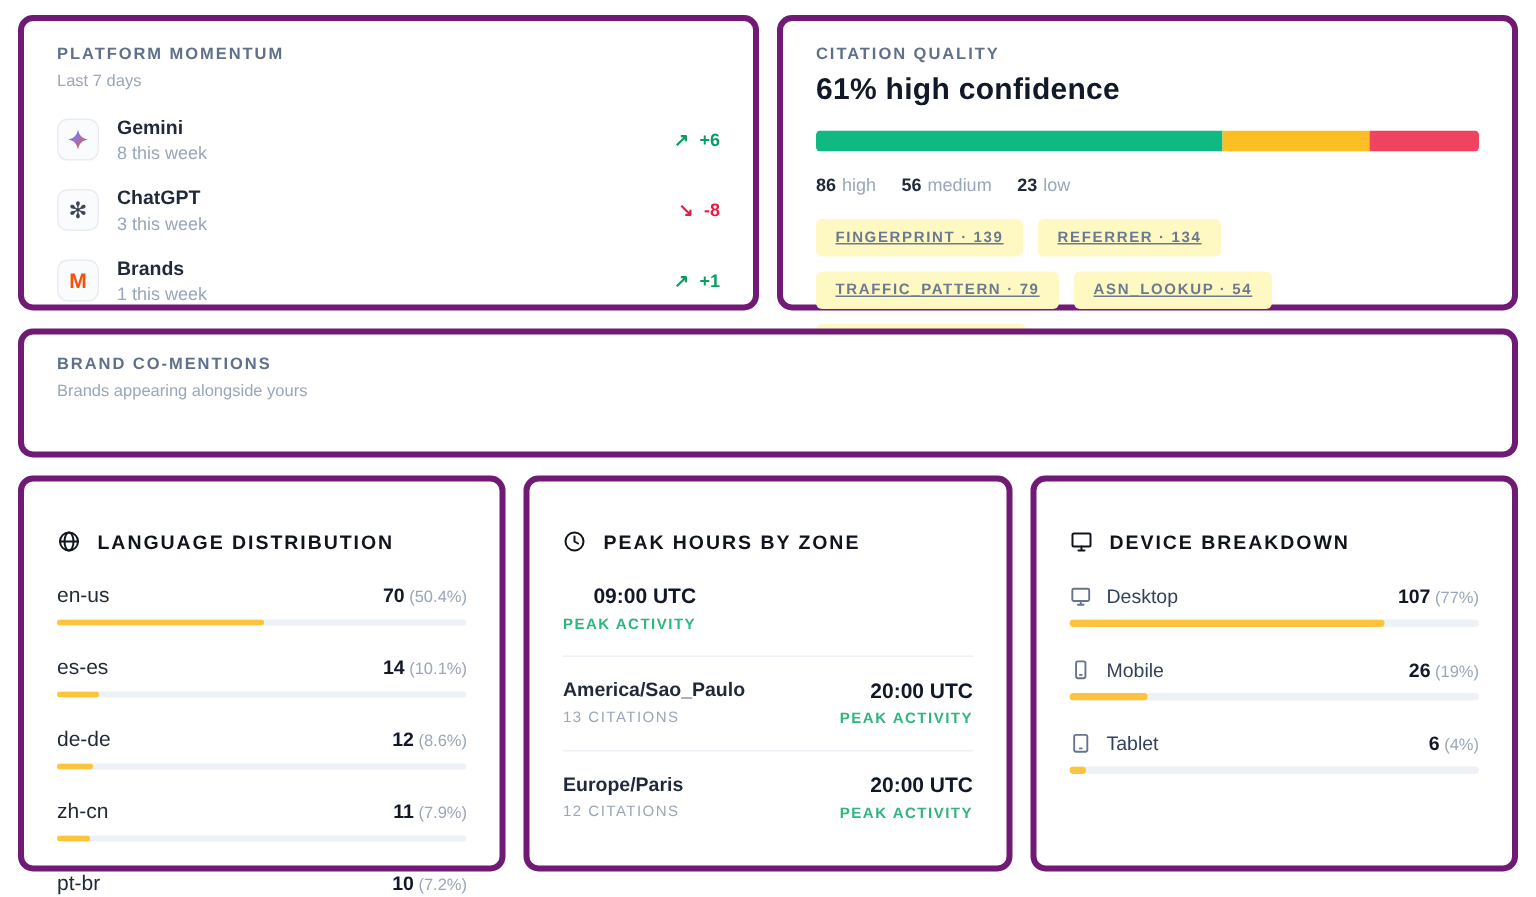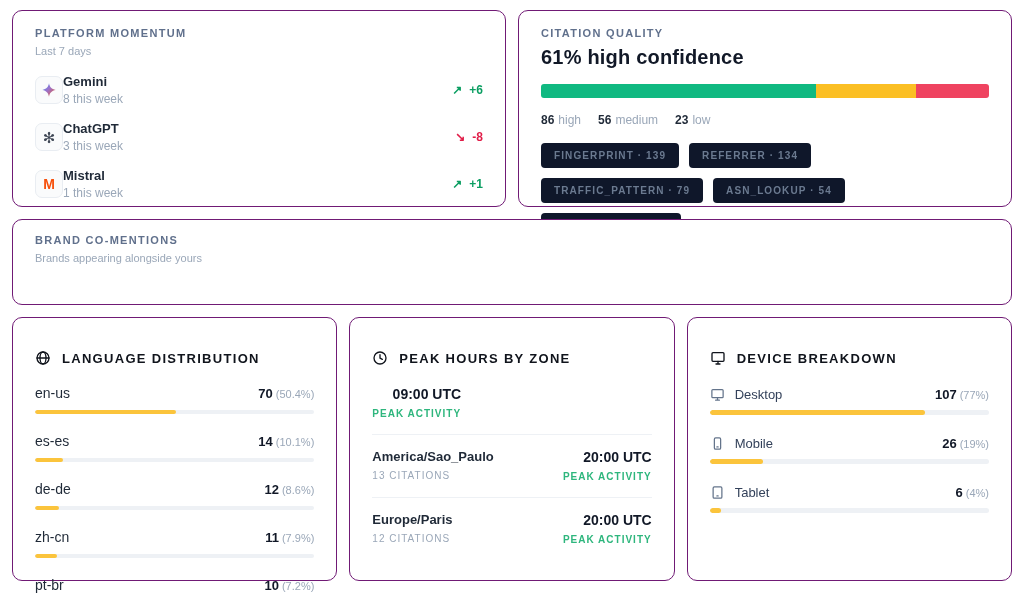--- a/index.html
+++ b/index.html
@@ -8,57 +8,57 @@
     background: #ffffff;
     font-family: "Liberation Sans", sans-serif;
     color: #1e293b;
     overflow: hidden;
   }
   .page { padding: 10px 12px; display: flex; flex-direction: column; gap: 12px; }
   .row-top { display: grid; grid-template-columns: 1fr 1fr; gap: 12px; }
   .row-bottom { display: grid; grid-template-columns: 1fr 1fr 1fr; gap: 12px; }
   .panel {
     background: #ffffff;
-    border: 1px solid #701a75;
+    border: 4px solid #701a75;
     border-radius: 10px;
     padding: 16px 22px;
   }
   .row-top .panel { height: 197px; }
   .panel-brand { height: 86px; padding-top: 14px; }
   .row-bottom .panel { height: 264px; padding-top: 32px; }
 
   .eyebrow { font-size: 11px; font-weight: bold; color: #60708c; letter-spacing: 1.3px; }
   .subtle { font-size: 11px; color: #9aa7b8; margin-top: 6px; }
 
   
   .pm-list { margin-top: 17px; display: flex; flex-direction: column; gap: 15px; }
-  .pm-item { display: flex; align-items: center; gap: 0; }
+  .pm-item { display: flex; align-items: center; gap: 12px; }
   .pm-icon {
     width: 28px; height: 28px; flex: 0 0 28px;
     border: 1px solid #e9edf2; border-radius: 7px; background: #fafbfc;
     display: flex; align-items: center; justify-content: center;
   }
   .openai-glyph { font-size: 15px; color: #3e4654; line-height: 1; }
   .mistral-glyph { font-size: 14px; font-weight: bold; color: #f7500c; line-height: 1; }
   .pm-name { font-size: 13px; font-weight: bold; color: #1f2937; }
   .pm-sub { font-size: 12px; color: #9aa7b8; margin-top: 3px; }
   .pm-trend { margin-left: auto; font-size: 12px; font-weight: bold; display: flex; gap: 7px; align-items: center; }
 
   
   .cq-headline { font-size: 20px; font-weight: bold; color: #111827; margin-top: 7px; letter-spacing: 0.2px; }
   .cq-bar { display: flex; height: 14px; border-radius: 3px; overflow: hidden; margin-top: 15px; }
   .cq-bar .seg { height: 100%; }
   .cq-stats { display: flex; gap: 17px; margin-top: 15px; font-size: 12px; align-items: baseline; }
   .stat-num { font-weight: bold; color: #1f2937; }
   .stat-label { color: #9aa7b8; margin-left: 4px; }
   .cq-tags { display: flex; flex-wrap: wrap; gap: 10px; margin-top: 16px; max-width: 430px; }
   .chip {
-    background: #0f172a; border-radius: 4px; padding: 7px 13px;
+    background: #fef9c3; border-radius: 4px; padding: 7px 13px;
     font-size: 10px; font-weight: bold; color: #6b7a90; letter-spacing: 1.1px;
-    border: none; cursor: pointer; font-family: inherit;
+    border: none; cursor: pointer; font-family: inherit; text-decoration: underline;
   }
 
   
   .brand-row { display: flex; align-items: center; margin-top: 13px; }
   .brand-name { width: 145px; flex: 0 0 145px; font-size: 12px; font-weight: bold; color: #111827; }
   .brand-track { flex: 1; height: 9px; background: #f2f5f8; border-radius: 5px; overflow: hidden; }
   .brand-fill { height: 100%; background: #fbc43c; border-radius: 5px; }
   .brand-pct { width: 52px; flex: 0 0 52px; text-align: right; font-size: 11px; font-weight: bold; color: #33415a; }
 
   
@@ -141,21 +141,21 @@
             <span>↘</span>
             <span>-8</span>
           </div>
         </div>
 
         <div class="pm-item">
           <div class="pm-icon">
             <span class="mistral-glyph">M</span>
           </div>
           <div>
-            <div class="pm-name">Mistral</div>
+            <div class="pm-name">Brands</div>
             <div class="pm-sub">1 this week</div>
           </div>
           <div class="pm-trend" style="color: rgb(11, 158, 98);">
             <span>↗</span>
             <span>+1</span>
           </div>
         </div>
 
       </div>
     </section>

